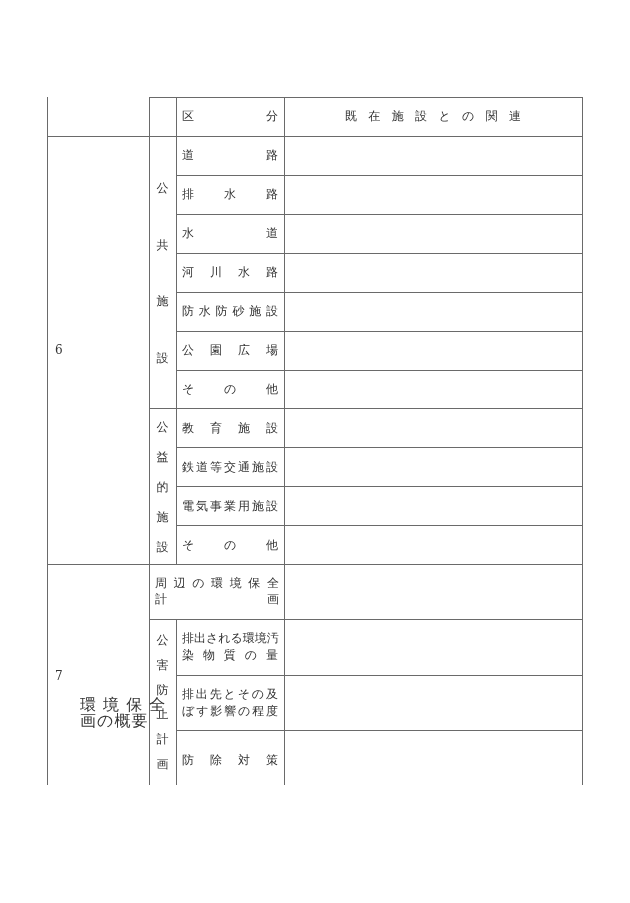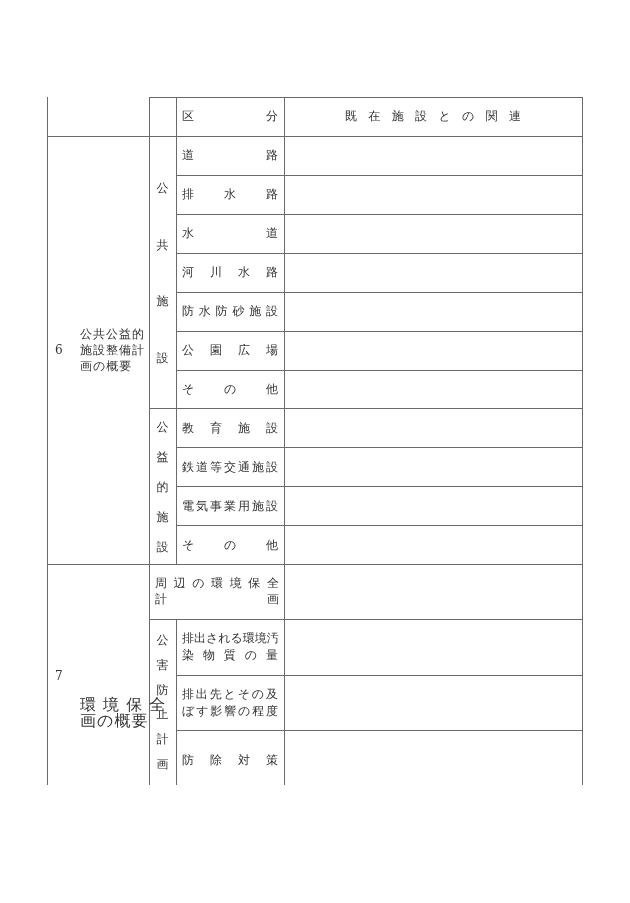--- a/index.html
+++ b/index.html
@@ -56,25 +56,20 @@
     <span>在</span>
     <span>施</span>
     <span>設</span>
     <span>と</span>
     <span>の</span>
     <span>関</span>
     <span>連</span>
   </div>
 
   <div class="txt" style="left:55px; top:342px;">6</div>
-  <div style="position:absolute; left:80px; top:326px; font-size:12px; line-height:16px; letter-spacing:1px;">
-    <div>公共公益的</div>
-    <div>施設整備計</div>
-    <div>画の概要</div>
-  </div>
 
   <div class="vert" style="left:149px; top:180px; height:186px;">
     <span>公</span>
     <span>共</span>
     <span>施</span>
     <span>設</span>
   </div>
 
   <div id="public-items">
       <div class="txt just" style="left: 182px; top: 147px; width: 96px;">

